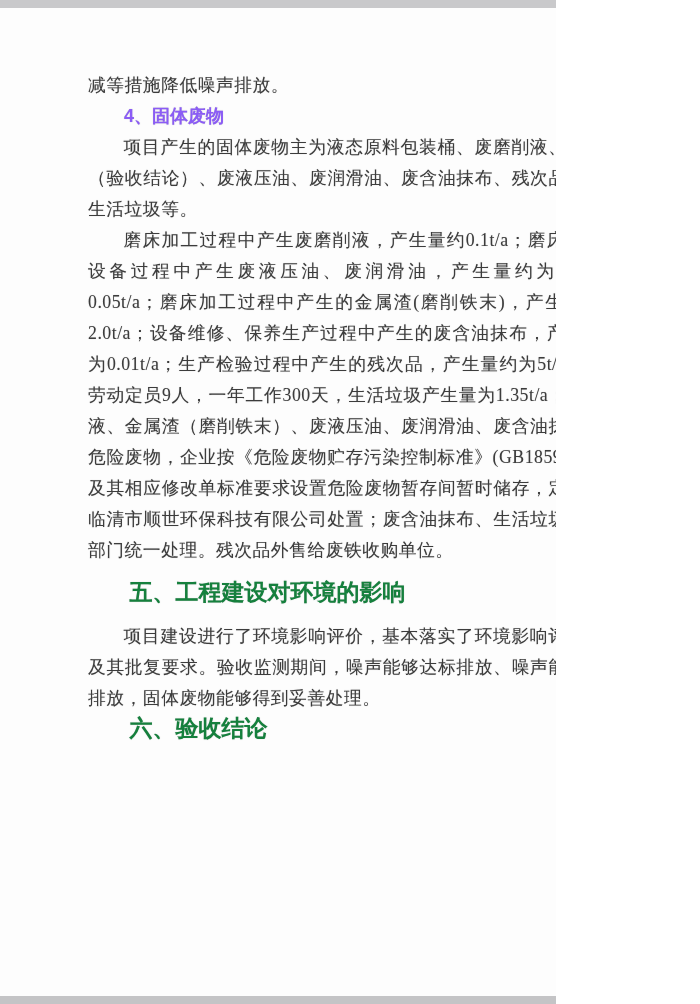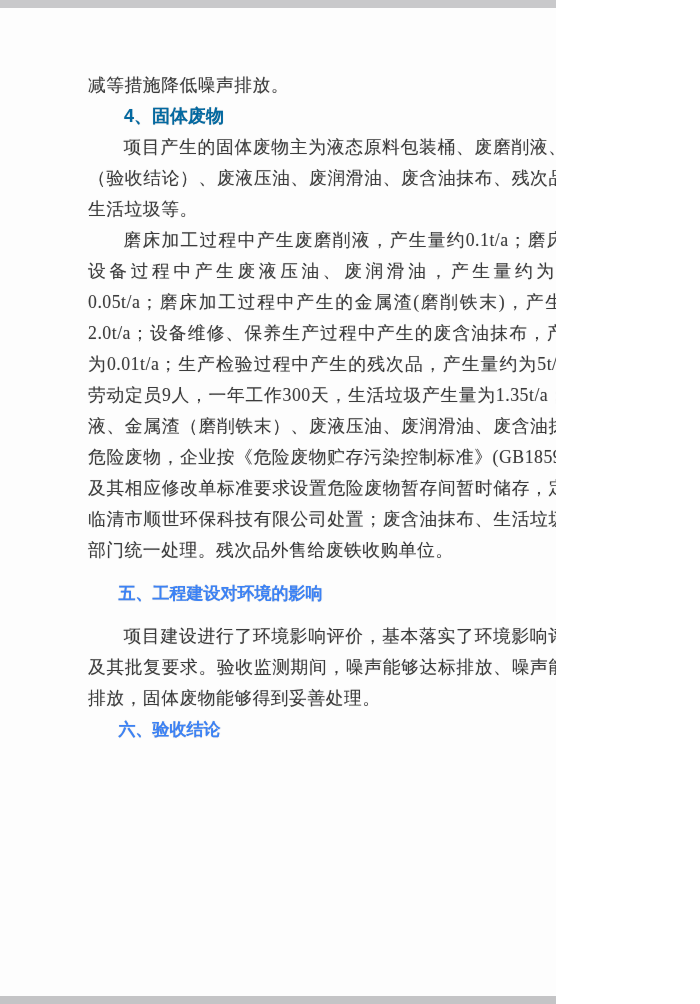--- a/index.html
+++ b/index.html
@@ -39,30 +39,30 @@
     letter-spacing: 0.5px;
   }
   .para.indent { text-indent: 2em; }
 
   .subheading {
     font-family: "Liberation Sans", sans-serif;
     font-weight: bold;
     font-size: 18px;
     line-height: 31px;
     text-indent: 2em;
-    color: #0369a1;
+    color: #8b5cf6;
   }
 
   .section-heading {
-    font-family: Liberation Sans, sans-serif;
+    font-family: Liberation Mono, monospace;
     font-weight: bold;
-    font-size: 17px;
+    font-size: 23px;
     line-height: 32px;
     text-indent: 1.8em;
-    color: #3b82f6;
+    color: #15803d;
   }
   .section-heading.spaced {
     margin-top: 12px;
     margin-bottom: 11px;
   }
 </style>
 </head>
 <body>
 
 <div class="page" style="background: rgb(253, 253, 253);">

